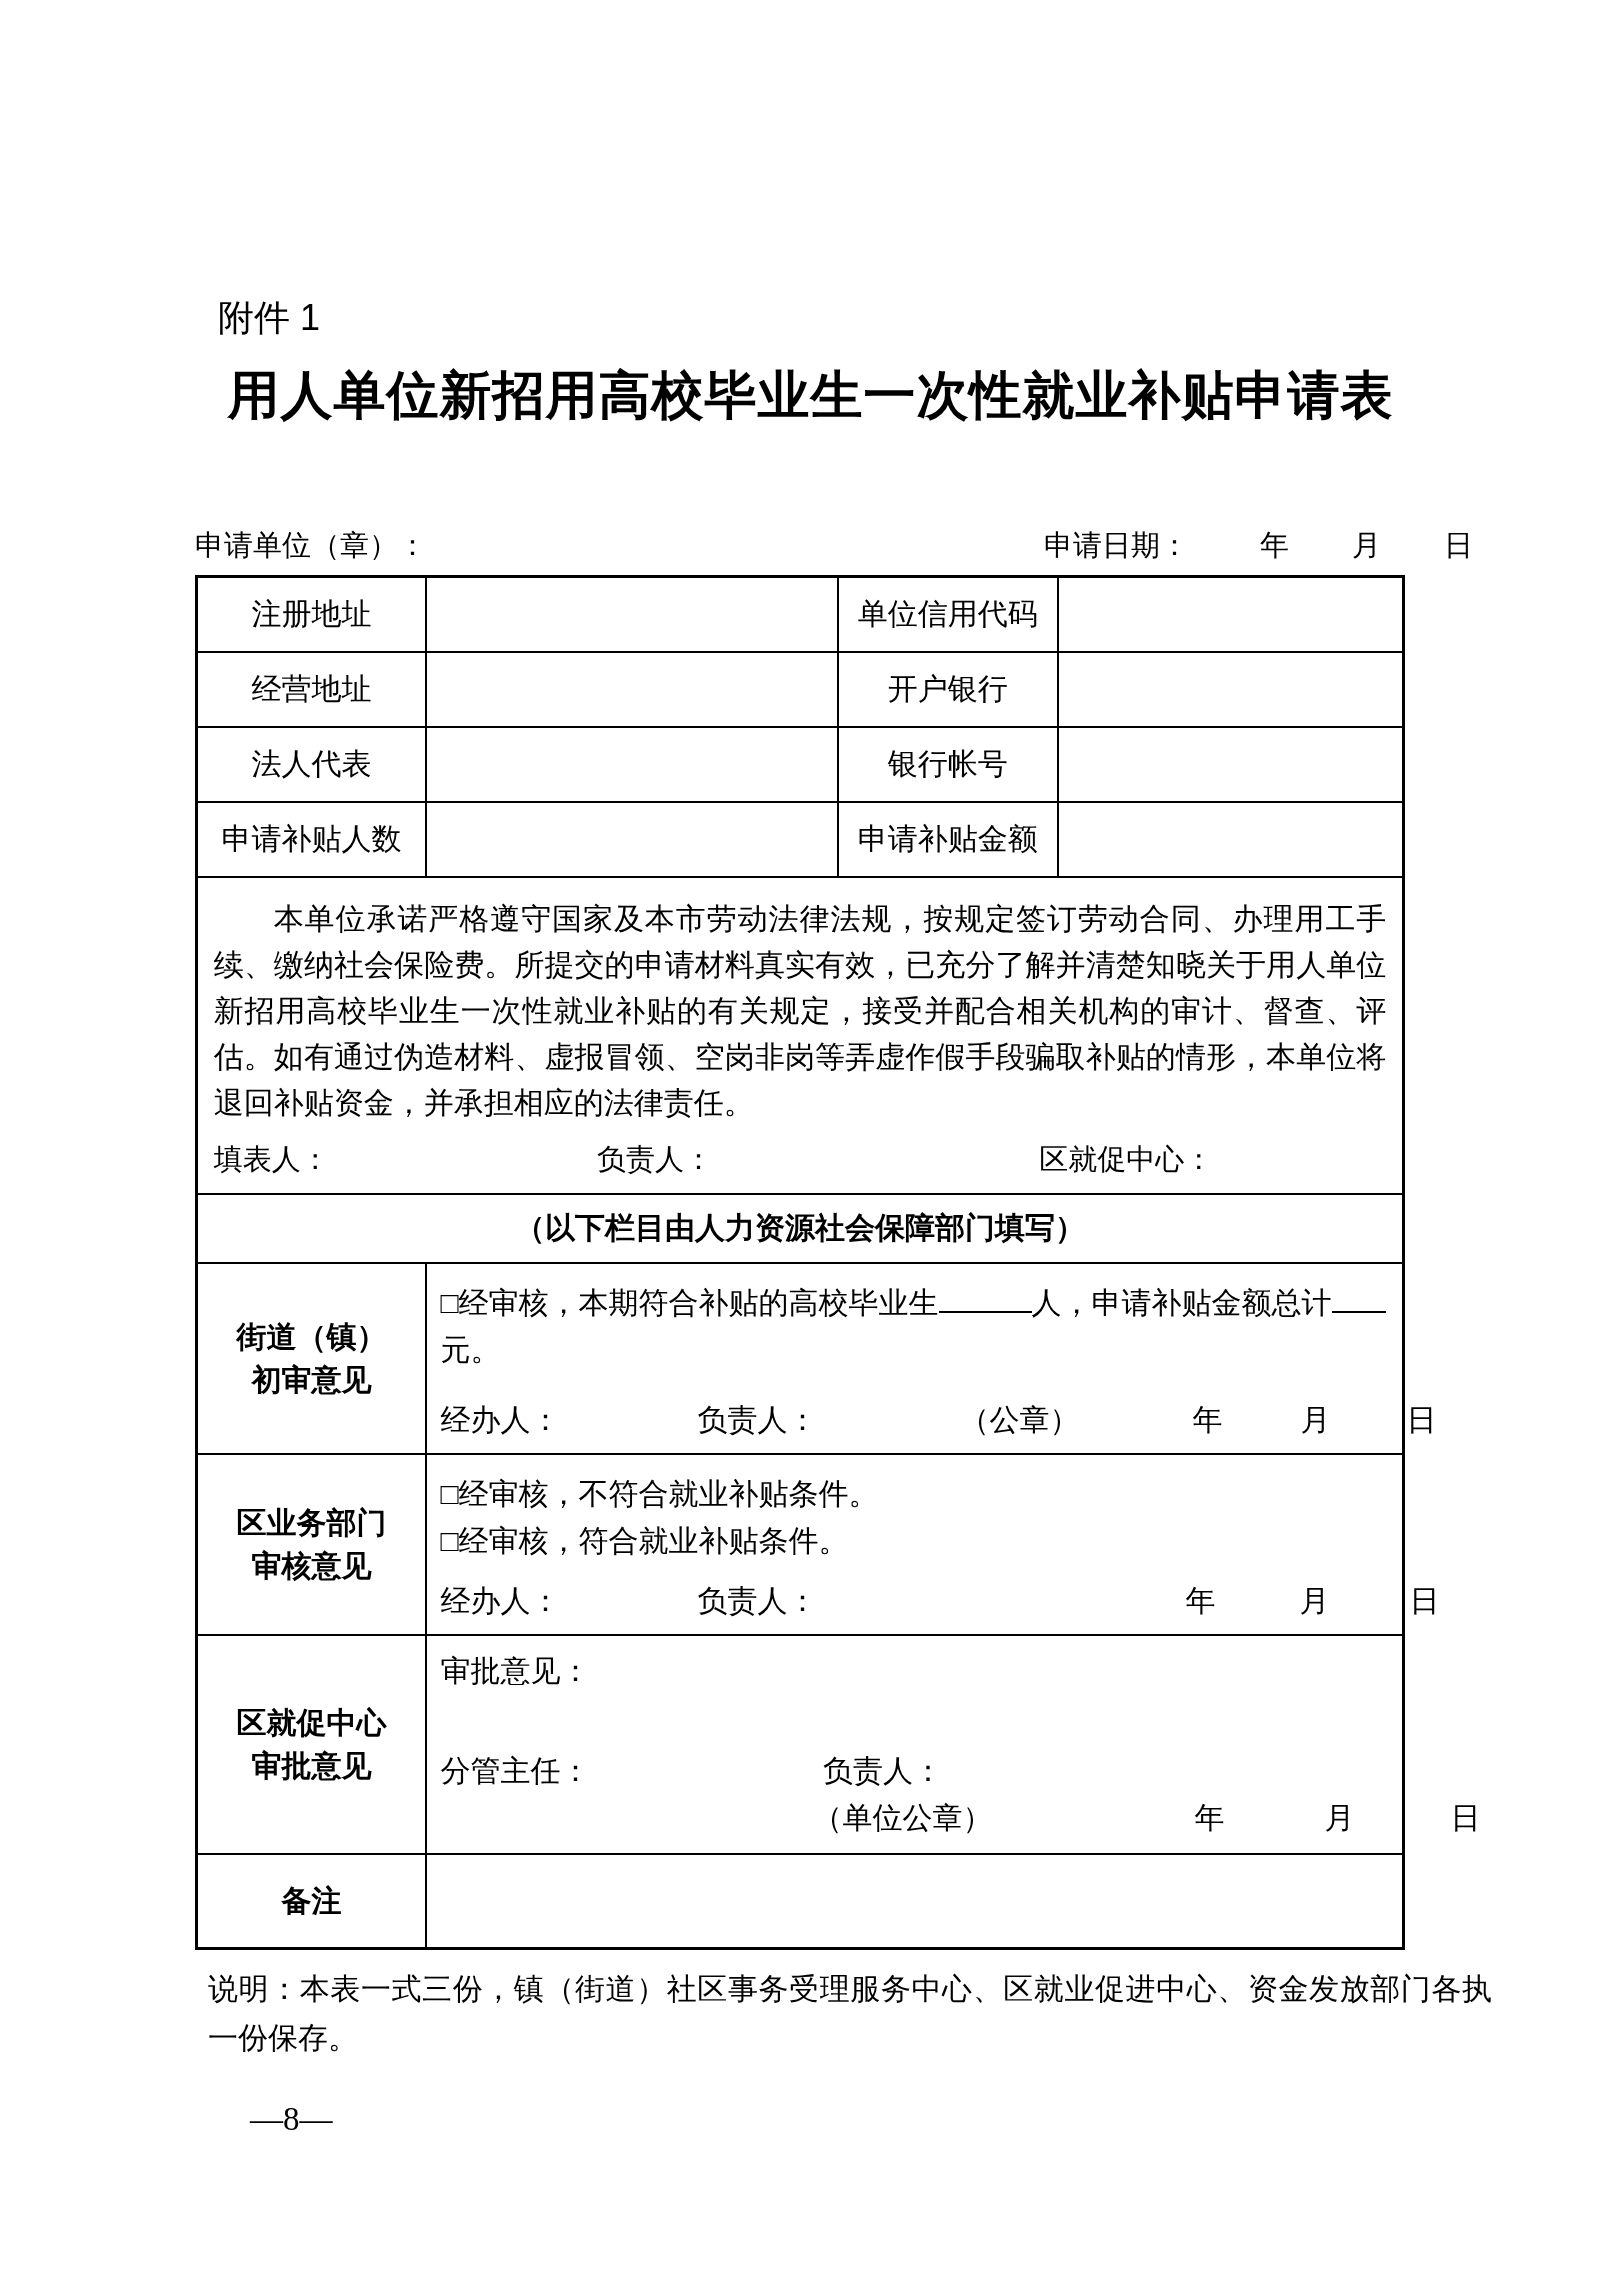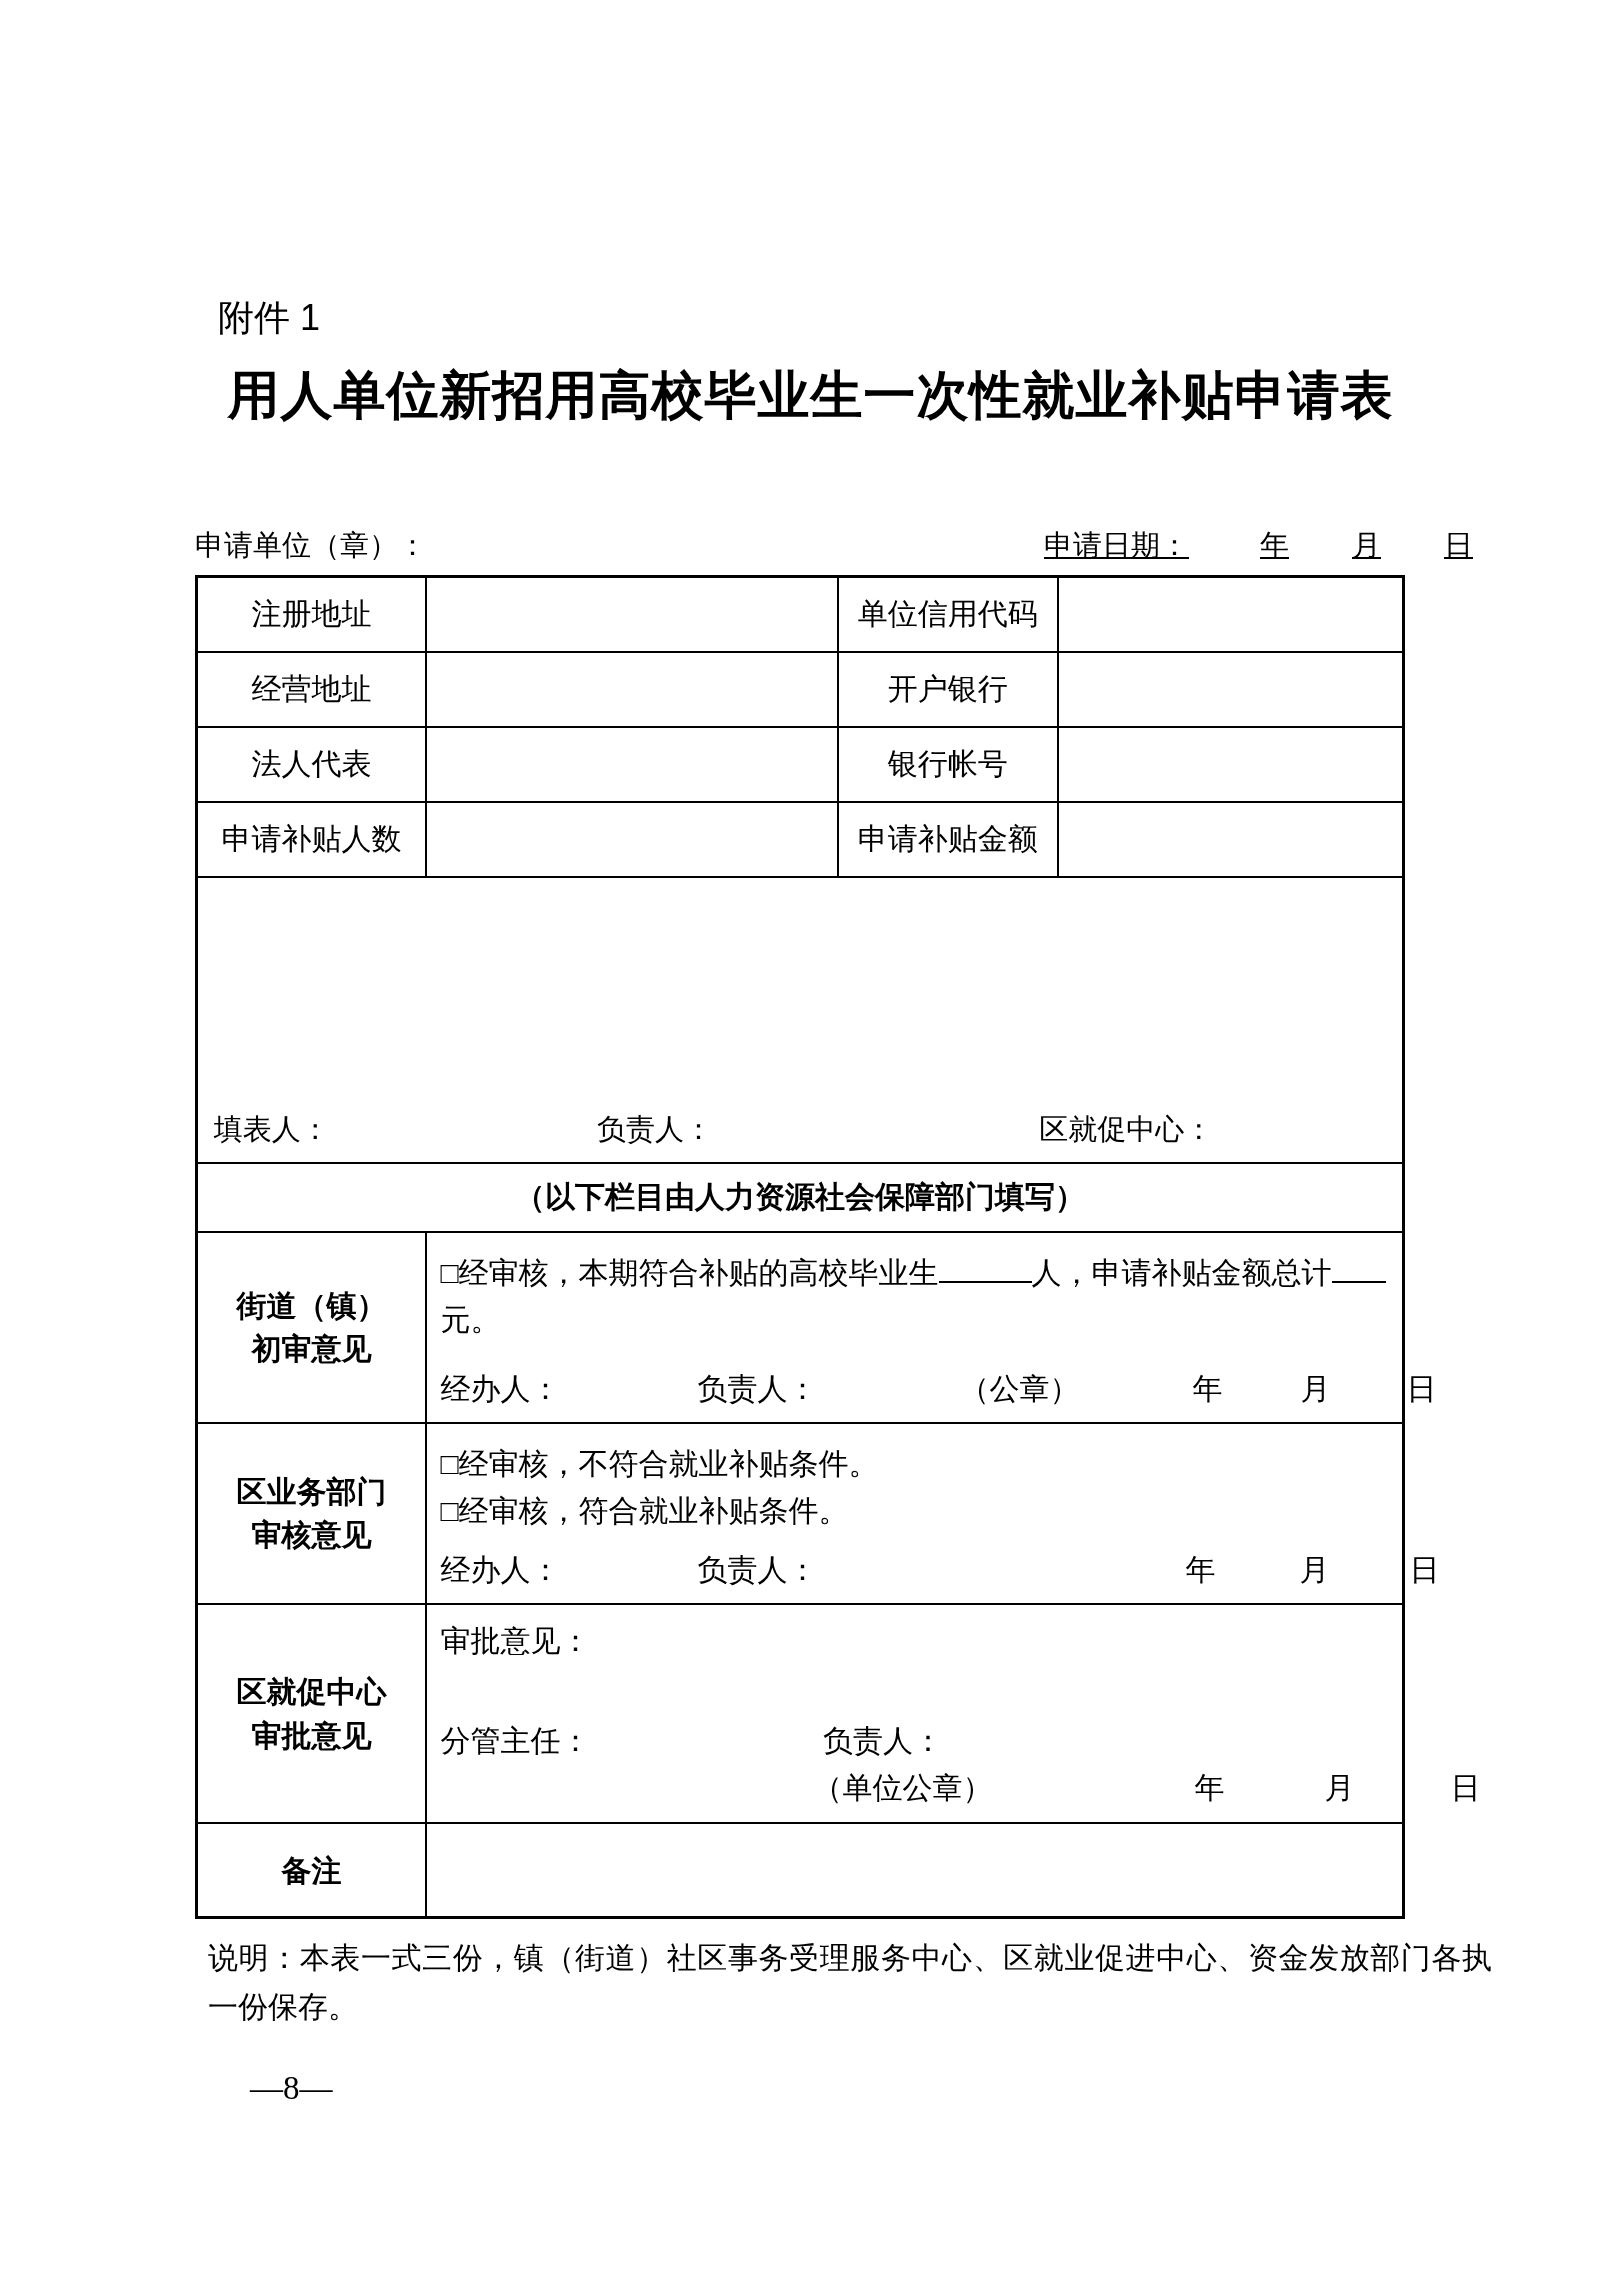--- a/index.html
+++ b/index.html
@@ -17,21 +17,21 @@
   .doc-title {
     margin-top:28px; text-align:center;
     font-family:"Liberation Sans","DejaVu Sans",sans-serif;
     font-weight:bold; font-size:52px; line-height:1.2; letter-spacing:1px;
   }
   .subheader {
     margin:102px 0 11.8px 195px; width:1278px;
     display:flex; justify-content:space-between; align-items:flex-end;
     font-size:29px; line-height:1.2;
   }
-  .date-group { display:flex; align-items:flex-start;text-decoration:underline; }
+  .date-group { display:flex; align-items:flex-start; }
   .date-group .gap-a { margin-left:71px; }
   .date-group .gap-b { margin-left:63px; }
 
   .form-table {
     margin-left:195px; width:1210px;
     border:3.9px solid #000;
   }
   .row { border-bottom:2.9px solid #000; display:grid; }
   .row:last-child { border-bottom:none; }
   .info-row { grid-template-columns:19% 34.2% 18.3% 28.5%; min-height:75px; }
@@ -123,20 +123,21 @@
   </div>
   <div class="row info-row">
     <div class="cell">申请补贴人数</div>
     <div class="cell value"></div>
     <div class="cell">申请补贴金额</div>
     <div class="cell value"></div>
   </div>
 
   <div class="row commit-row">
     <div class="commit-cell">
+      <div class="commit-body">本单位承诺严格遵守国家及本市劳动法律法规，按规定签订劳动合同、办理用工手续、缴纳社会保险费。所提交的申请材料真实有效，已充分了解并清楚知晓关于用人单位新招用高校毕业生一次性就业补贴的有关规定，接受并配合相关机构的审计、督查、评估。如有通过伪造材料、虚报冒领、空岗非岗等弄虚作假手段骗取补贴的情形，本单位将退回补贴资金，并承担相应的法律责任。</div>
       <div class="commit-sign">
         <span>填表人：</span>
         <span class="g1">负责人：</span>
         <span class="g2">区就促中心：</span>
       </div>
     </div>
   </div>
 
   <div class="row hr-row">
     <div class="hr-cell">（以下栏目由人力资源社会保障部门填写）</div>

